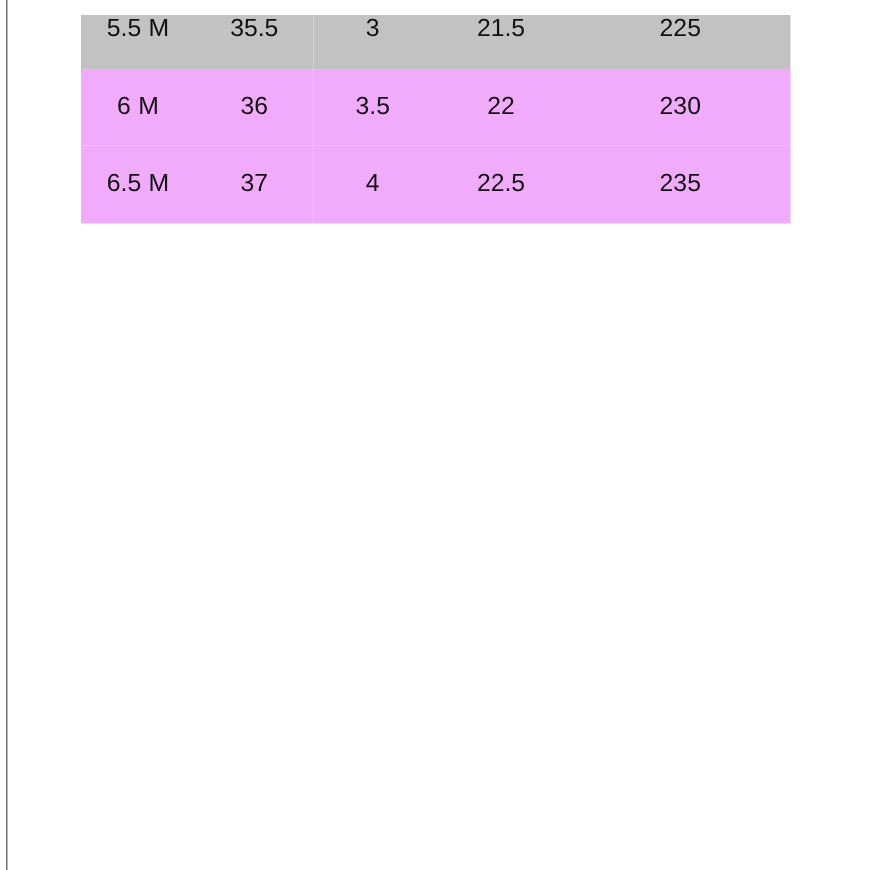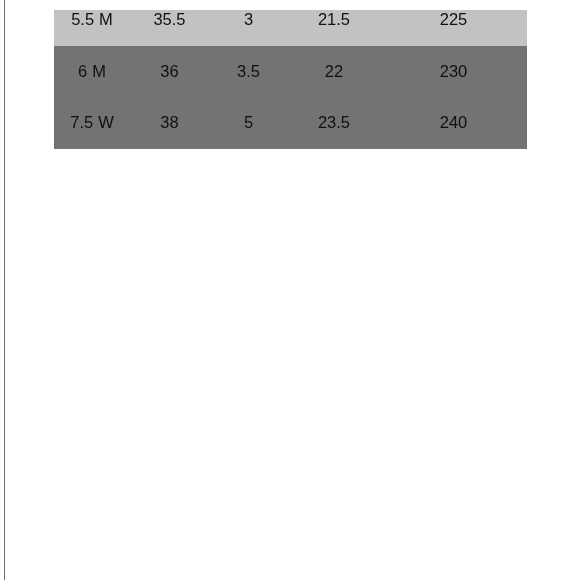--- a/index.html
+++ b/index.html
@@ -54,21 +54,21 @@
     text-align: center;
     vertical-align: middle;
     font-size: 16.5px;
     line-height: 1.55;
     color: #12100e;
     padding: 13px 2px;
     border: 0;
   }
 
   #size-table tr.row-odd  td { background: #c2c2c2; }
-  #size-table tr.row-even td { background: #737373; }
+  #size-table tr.row-even td { background: #f0abfc; }
 
   
   #size-table td.cell-size {
     padding-left: 8px;
     padding-right: 8px;
     word-spacing: 0.02em;
   }
 </style>
 </head>
 <body>
@@ -93,21 +93,21 @@
           <td>225</td>
         </tr>
         <tr class="row-even">
           <td class="cell-size">6 M</td>
           <td>36</td>
           <td>3.5</td>
           <td>22</td>
           <td>230</td>
         </tr>
         <tr class="row-even">
-          <td class="cell-size">7.5 W</td>
-          <td>38</td>
-          <td>5</td>
-          <td>23.5</td>
-          <td>240</td>
+          <td class="cell-size">6.5 M</td>
+          <td>37</td>
+          <td>4</td>
+          <td>22.5</td>
+          <td>235</td>
         </tr>
       </tbody>
   </table>
 </div>
 
 </body></html>

